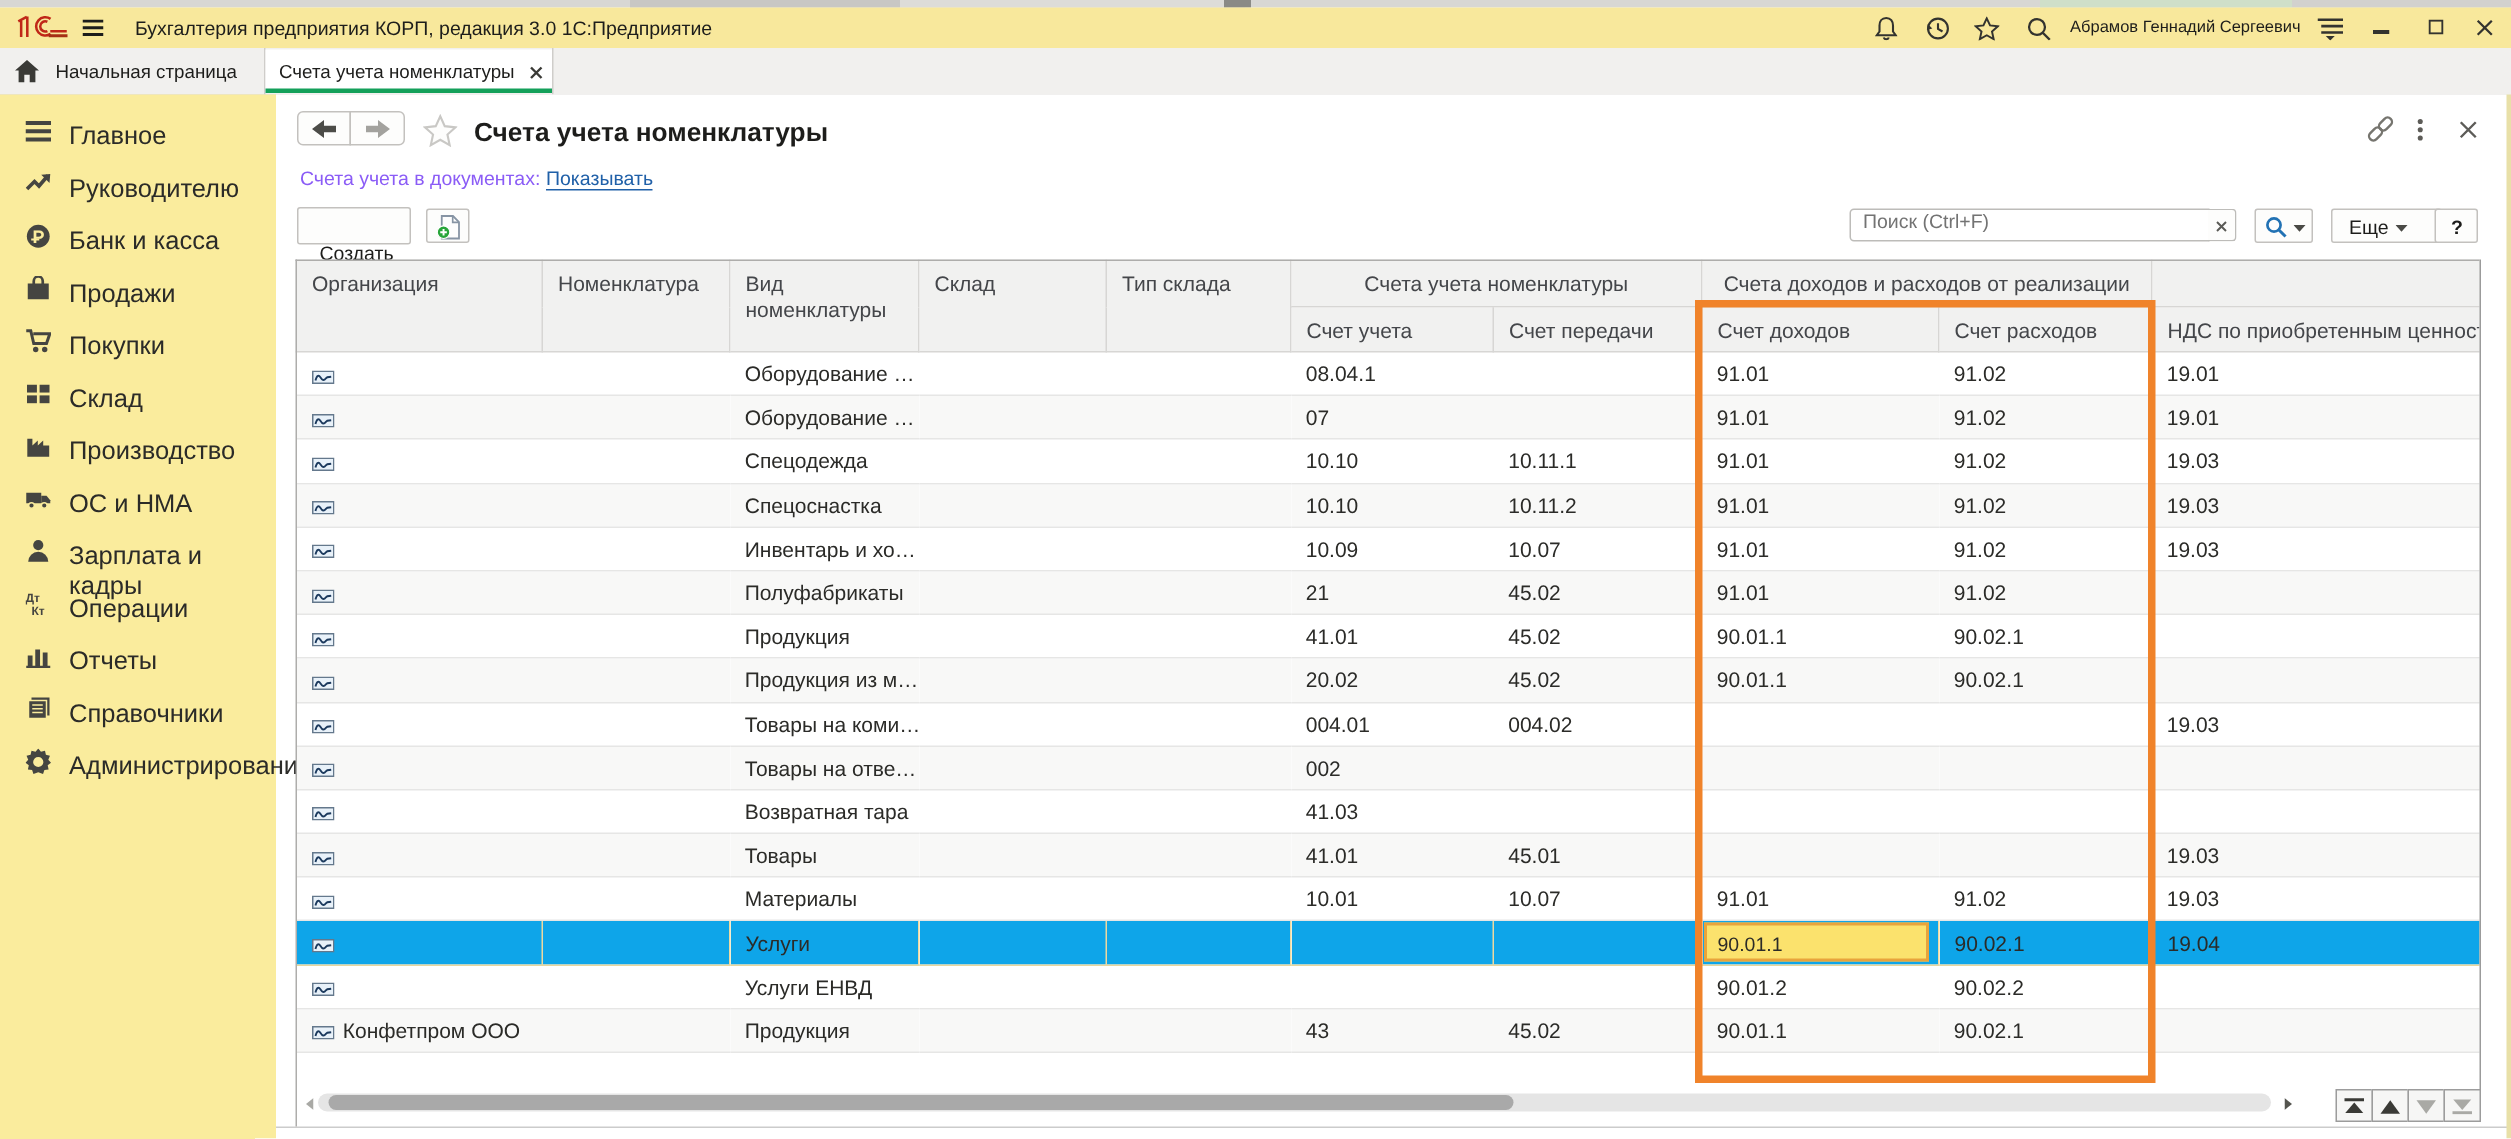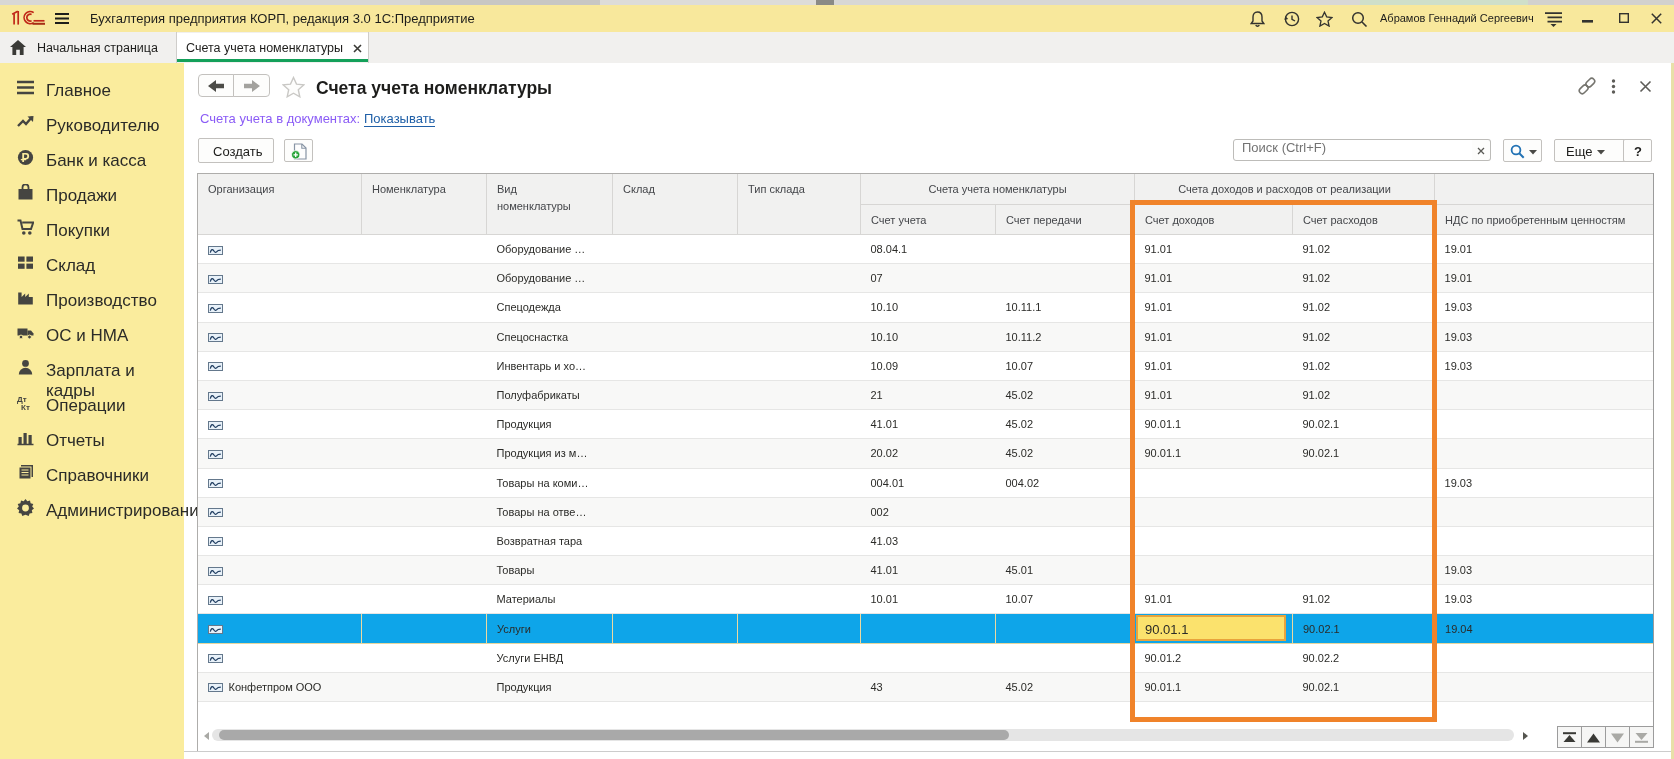--- a/index.html
+++ b/index.html
@@ -21,21 +21,21 @@
 .sbitem{left:0;width:184px;height:35px}
 .sbitem .ic{position:absolute;left:17px;top:9px;width:17px;height:17px}
 .sbitem .tx{position:absolute;left:46px;top:11px;font-size:17px;color:#2b2b28}
 
 #content{left:184px;top:63px;width:1490px;height:688px;background:#fff}
 
 #botline{left:184px;top:751px;width:1490px;height:1px;background:#cccccc}
 .btn{position:absolute;border:1px solid #c3c1be;border-radius:2px;background:#fdfdfc;box-sizing:border-box}
 .btn .lbl{position:absolute;font-size:13px;color:#1d1d1b}
 
-#tbl{border-collapse:collapse;table-layout:fixed;width:1456px;font-size:11px;color:#2b2b28}
+#tbl{border-collapse:collapse;table-layout:fixed;width:1456px;font-size:14px;color:#2b2b28}
 #tbl th,#tbl td{box-sizing:border-box;overflow:hidden;white-space:nowrap;padding:0 0 0 10px;font-weight:normal;text-align:left}
 #tbl th{background:#f1f1f0;border:1px solid #d7d6d4;color:#44464a}
 #tbl th.tc{vertical-align:top;padding-top:7px;line-height:17px}
 #tbl td{border-bottom:1px solid #e6e6e5;height:29.2px}
 #tbl tr{height:22px}
 .ri{vertical-align:-1.5px}
 #tbl tr.g td{background:#f8f8f7}
 #tbl tr.hl td{background:#0ea5e9;border-right:1px solid #ecd9a0;border-bottom:1px solid #e6d69e}
 #tbl .grp{text-align:center;padding:0}
 #orange{left:1130px;top:200px;width:307px;height:522px;border:5px solid #f0832a;box-sizing:border-box;pointer-events:none}
@@ -238,21 +238,21 @@
       <path d="M17 7 L9 1 L9 4.8 L1 4.8 L1 9.2 L9 9.2 L9 13 Z" fill="#a3a29e"></path>
     </svg>
   </div>
 <svg class="abs" style="left:282px;top:76px" width="23" height="22" viewBox="0 0 23 22">
  <path d="M11.5 1.5 L14.5 8.1 L21.7 8.9 L16.3 13.7 L17.8 20.8 L11.5 17.2 L5.2 20.8 L6.7 13.7 L1.3 8.9 L8.5 8.1 Z" fill="#fdfdfc" stroke="#c9c8c5" stroke-width="1.4"></path>
 </svg>
 <div class="abs" style="left:316px;top:78px;font-size:17.5px;font-weight:bold;color:#1d1d1b">Счета учета номенклатуры</div>
 <div class="abs" style="left:200px;top:111px;font-size:13px;color:#8b5cf6">Счета учета в документах:</div>
 <div class="abs" style="left:364px;top:111px;font-size:13px;color:#2060a8;border-bottom:1px solid #2060a8">Показывать</div>
 <div class="btn" style="left:198px;top:138px;width:76px;height:25px">
-    <span class="lbl" style="left:14px;top:5px">Создать</span>
+    <span class="lbl" style="left:14px;top:22px">Создать</span>
   </div>
 <div class="btn" style="left:284px;top:139px;width:29px;height:23px">
  <svg style="position:absolute;left:6px;top:3px" width="17" height="17" viewBox="0 0 17 17">
   <path d="M3.5 1 h7.5 l4 4 v11 h-11.5 z" fill="#fdfdfd" stroke="#8794a4" stroke-width="1.2"></path>
   <path d="M10.8 1 v4.2 h4.2" fill="none" stroke="#8794a4" stroke-width="1.1"></path>
   <circle cx="4.7" cy="11.8" r="4.2" fill="#28a53a" stroke="#fff" stroke-width="0.8"></circle>
   <path d="M4.7 9.6v4.4 M2.5 11.8h4.4" stroke="#fff" stroke-width="1.3"></path>
  </svg>
   </div>
 

